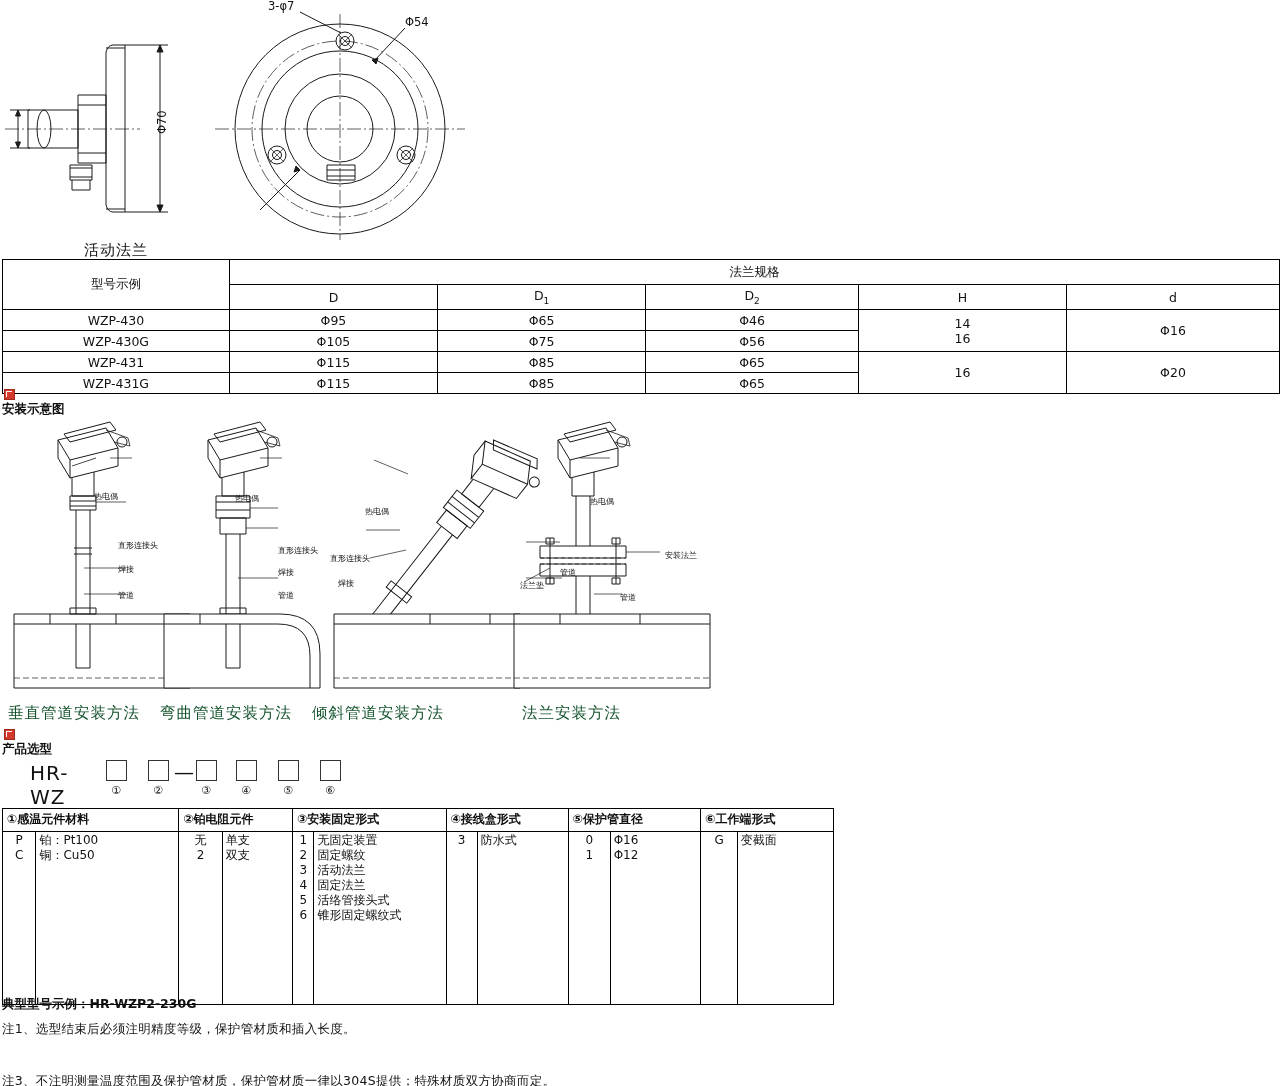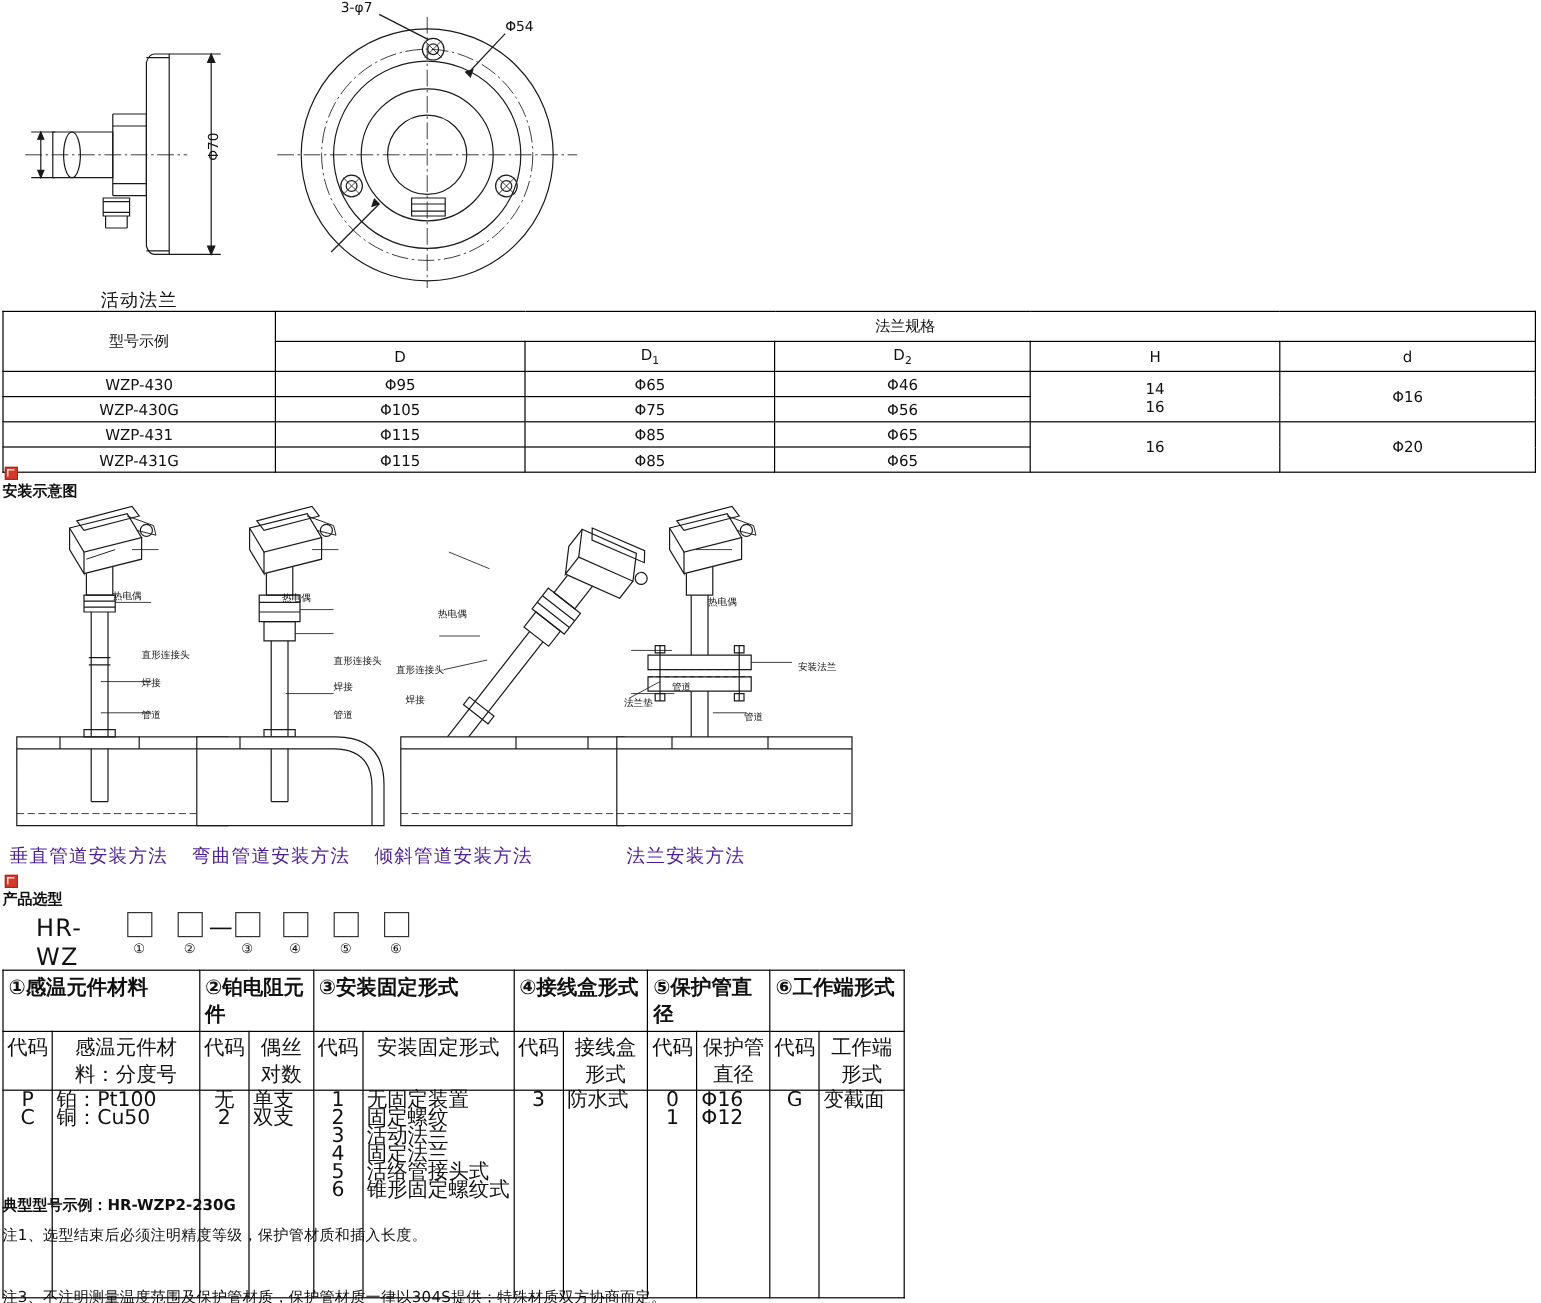--- a/index.html
+++ b/index.html
@@ -4,21 +4,21 @@
 <style>
   html,body{margin:0;padding:0;}
   body{
     width:1284px;height:1086px;background:#ffffff;
     font-family:"DejaVu Sans","Liberation Sans",sans-serif;
     color:#1a1a1a;position:relative;overflow:hidden;
   }
   .page{position:relative;width:1284px;height:1086px;}
 
   
-  .drawing-top{position:absolute;left:0;top:0;width:1264px;height:240px;padding-left:16px;}
+  .drawing-top{position:absolute;left:0;top:0;width:1264px;height:240px;}
   .drawing-top svg{display:block;}
 
   
   .flange-heading{
     position:absolute;left:84px;top:241px;font-size:15px;letter-spacing:1px;color:#111;
   }
 
   
   .flange-table{
     position:absolute;left:2px;top:259px;width:1278px;
@@ -48,40 +48,40 @@
   }
 
   
   .sec-title{
     position:absolute;font-size:12.5px;font-weight:bold;color:#111;
   }
 
   
   .install-area{position:absolute;left:0;top:418px;width:1193px;height:280px;}
   .install-captions span{
-    position:absolute;font-size:15.5px;letter-spacing:1px;color:#4c1d95;
+    position:absolute;font-size:15.5px;letter-spacing:1px;color:#14532d;
   }
 
   
   .model-code{position:absolute;left:30px;top:758px;height:48px;}
   .model-code .prefix{
     position:absolute;left:0;top:3px;font-size:20px;letter-spacing:1px;color:#111;
   }
   .model-code .box{
     position:absolute;top:2px;width:19px;height:19px;border:1px solid #333;
   }
   .model-code .dash{position:absolute;font-size:20px;color:#111;}
   .model-code .num{
     position:absolute;top:26px;font-size:11px;color:#111;width:20px;text-align:center;
   }
 
   
   .sel-table{
-    position:absolute;left:2px;top:808px;width:752px;
-    border-collapse:collapse;font-size:17px;color:#111;padding-left:10px;
+    position:absolute;left:2px;top:808px;width:832px;
+    border-collapse:collapse;font-size:12px;color:#111;padding-left:10px;
   }
   .sel-table td{border:1px solid #000;padding:1px 3px;vertical-align:top;}
   .sel-table .grp{font-weight:bold;height:18px;padding:2px 4px;}
   .sel-table .sub-hd{height:17px;text-align:center;}
   .sel-table .code-col{text-align:center;}
   .sel-table ul{list-style:none;margin:0;padding:0;}
   .sel-table li{line-height:15px;white-space:nowrap;}
   .sel-table .body-cell{height:170px;}
 
   
@@ -381,34 +381,20 @@
     <tbody>
       <tr>
         <td class="grp" colspan="2" style="width:160px">①感温元件材料</td>
         <td class="grp" colspan="2" style="width:100px">②铂电阻元件</td>
         <td class="grp" colspan="2" style="width:138px">③安装固定形式</td>
         <td class="grp" colspan="2" style="width:108px">④接线盒形式</td>
         <td class="grp" colspan="2" style="width:118px">⑤保护管直径</td>
         <td class="grp" colspan="2" style="width:118px">⑥工作端形式</td>
       </tr>
       <tr>
-        <td class="sub-hd" style="width:34px">代码</td>
-        <td class="sub-hd">感温元件材料：分度号</td>
-        <td class="sub-hd" style="width:34px">代码</td>
-        <td class="sub-hd">偶丝对数</td>
-        <td class="sub-hd" style="width:34px">代码</td>
-        <td class="sub-hd">安装固定形式</td>
-        <td class="sub-hd" style="width:34px">代码</td>
-        <td class="sub-hd">接线盒形式</td>
-        <td class="sub-hd" style="width:34px">代码</td>
-        <td class="sub-hd">保护管直径</td>
-        <td class="sub-hd" style="width:34px">代码</td>
-        <td class="sub-hd">工作端形式</td>
-      </tr>
-      <tr>
 
         <td class="code-col body-cell">
           <ul>
             <li>P</li>
             <li>C</li>
           </ul>
         </td>
         <td class="body-cell">
           <ul>
             <li>铂：Pt100</li>

